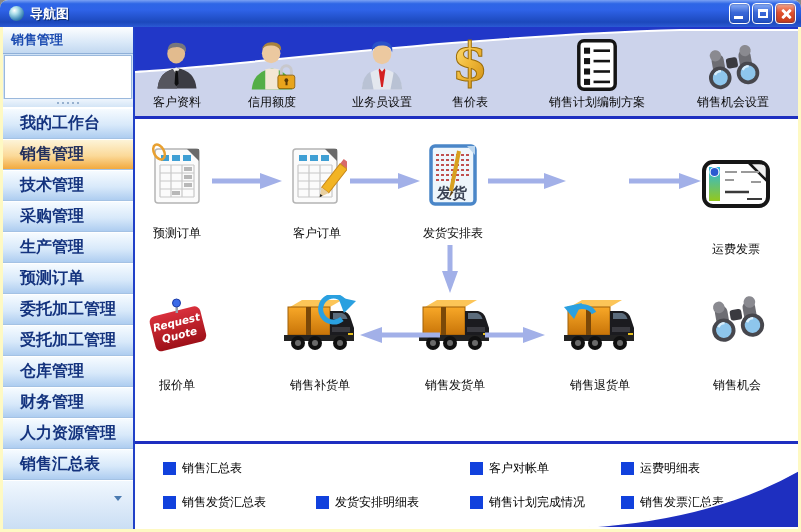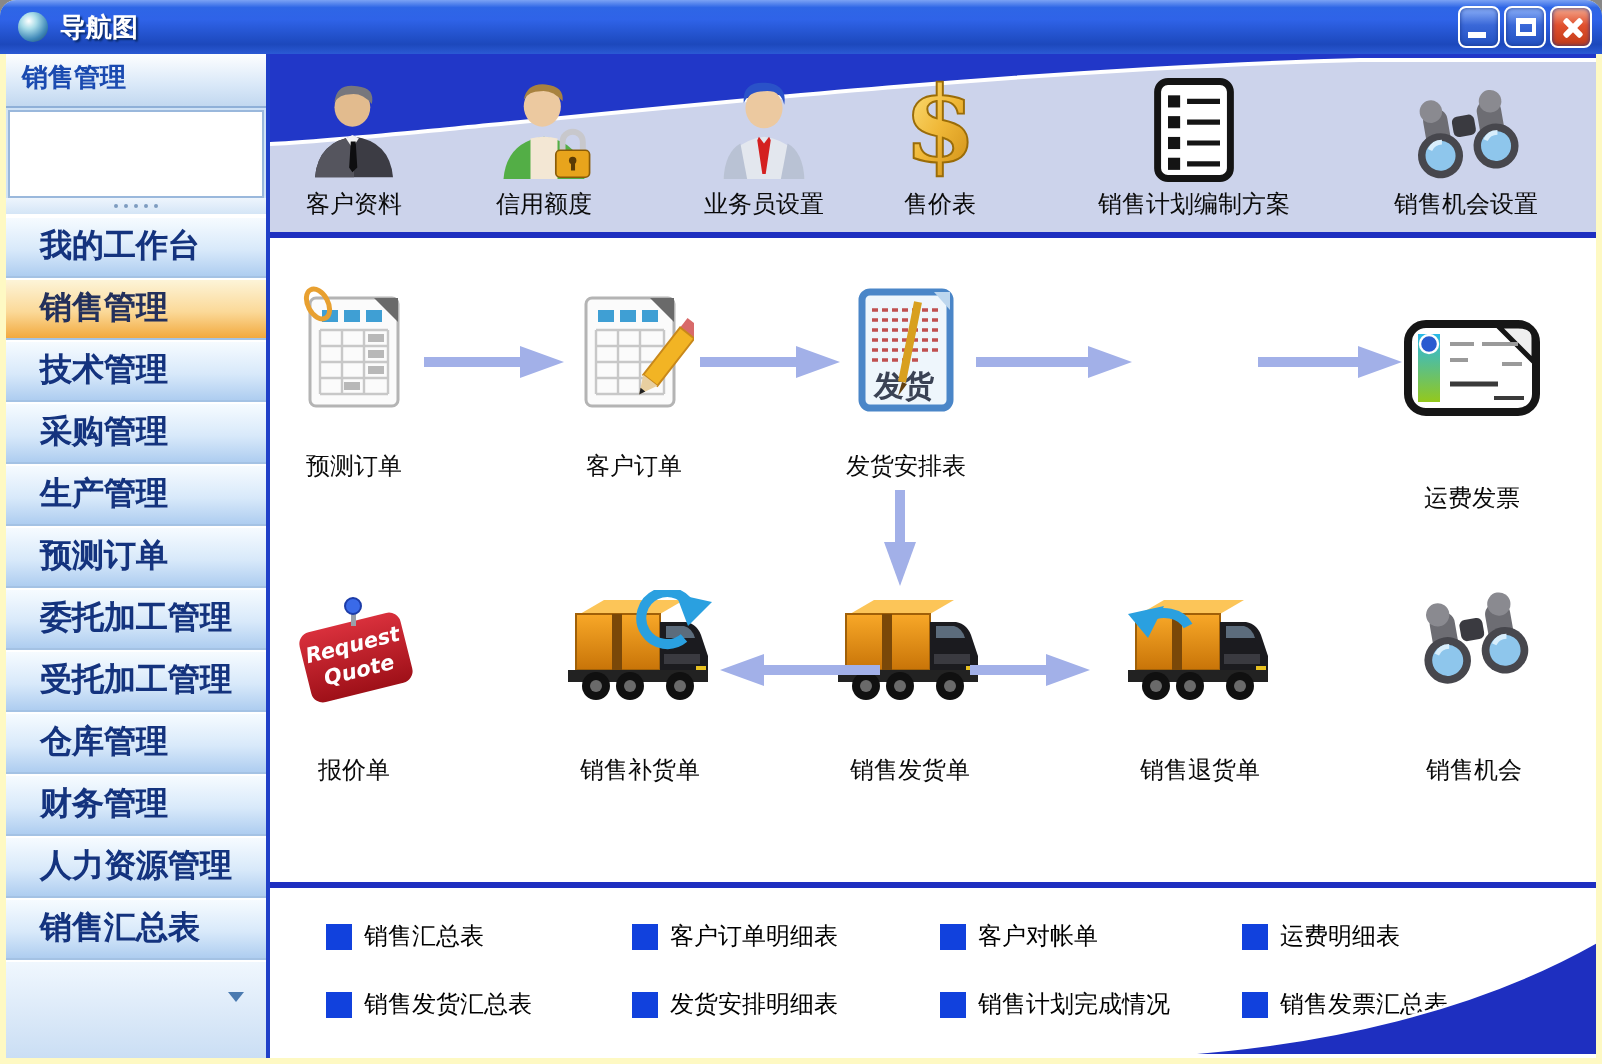--- a/index.html
+++ b/index.html
@@ -489,24 +489,20 @@
         </svg>
       </div>
 
       <div class="divider"></div>
 
       <div class="reports">
         <div class="report-link" style="left:28px;top:16px">
           <span class="sq"></span>
           <span>销售汇总表</span>
         </div>
-        <div class="report-link" style="left:181px;top:16px">
-          <span class="sq"></span>
-          <span>客户订单明细表</span>
-        </div>
         <div class="report-link" style="left:335px;top:16px">
           <span class="sq"></span>
           <span>客户对帐单</span>
         </div>
         <div class="report-link" style="left:486px;top:16px">
           <span class="sq"></span>
           <span>运费明细表</span>
         </div>
         <div class="report-link" style="left:28px;top:50px">
           <span class="sq"></span>

